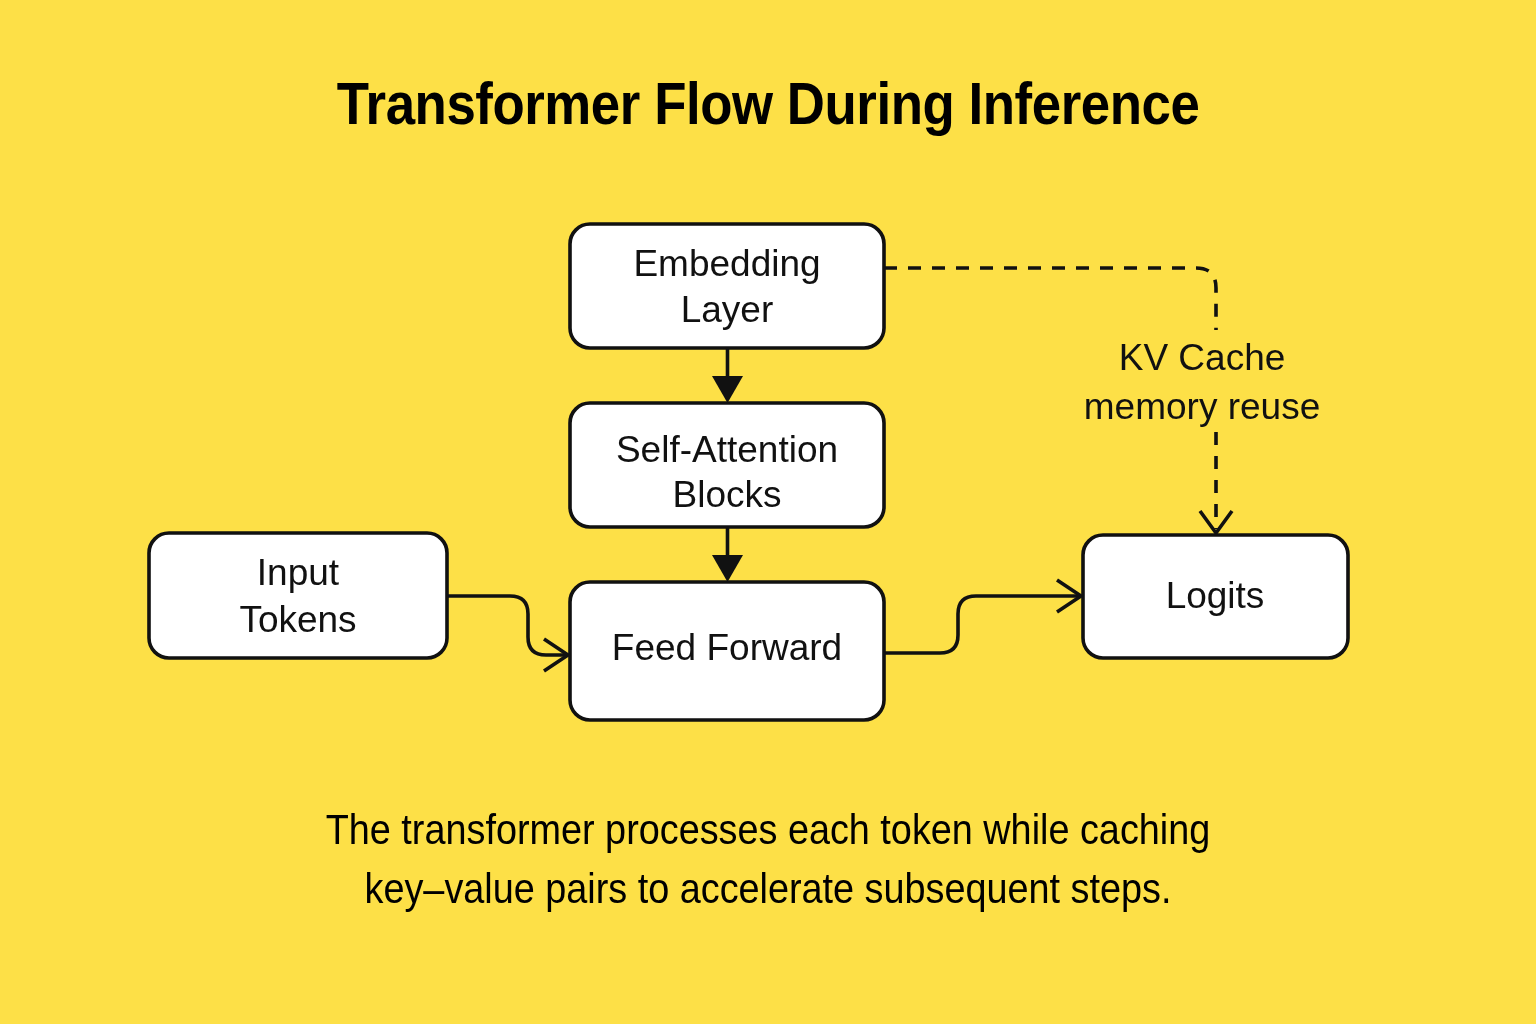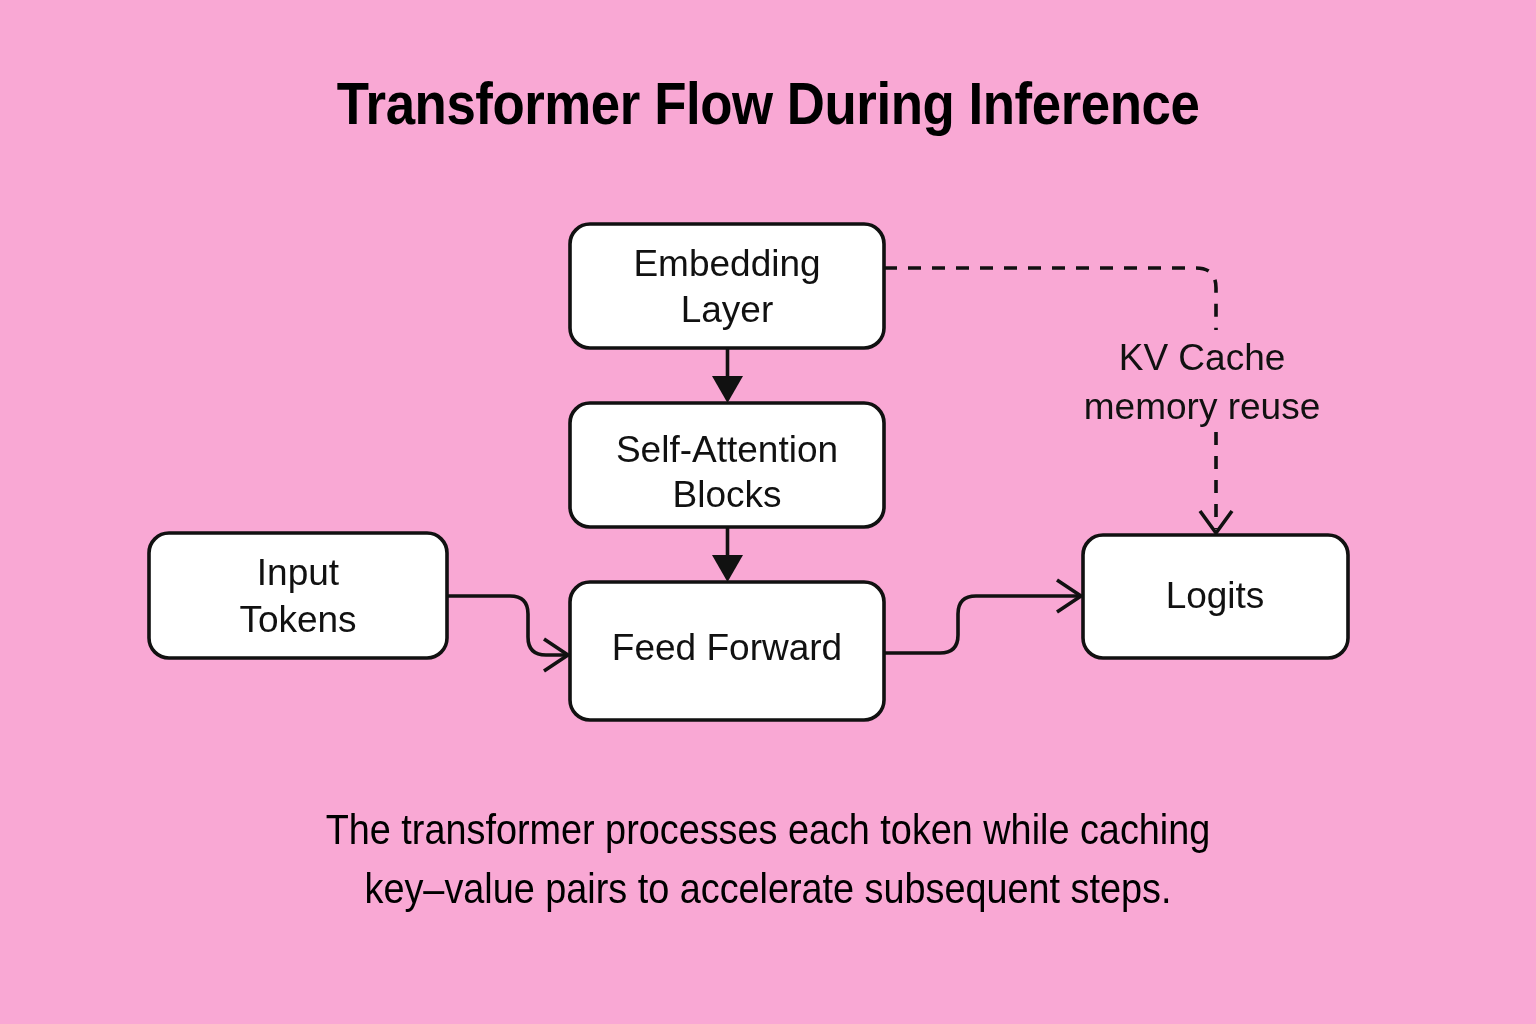--- a/index.html
+++ b/index.html
@@ -11,21 +11,21 @@
     width: 1536px;
     height: 1024px;
     overflow: hidden;
     font-family: "Liberation Sans", sans-serif;
     color: #000000;
   }
   #canvas {
     position: relative;
     width: 1536px;
     height: 1024px;
-    background: #f9a8d4;
+    background: #fde047;
   }
   .title {
     position: absolute;
     left: 0;
     top: 68px;
     width: 1536px;
     text-align: center;
     font-family: "Liberation Sans Narrow", "Liberation Sans", sans-serif;
     font-weight: bold;
     font-size: 60px;

